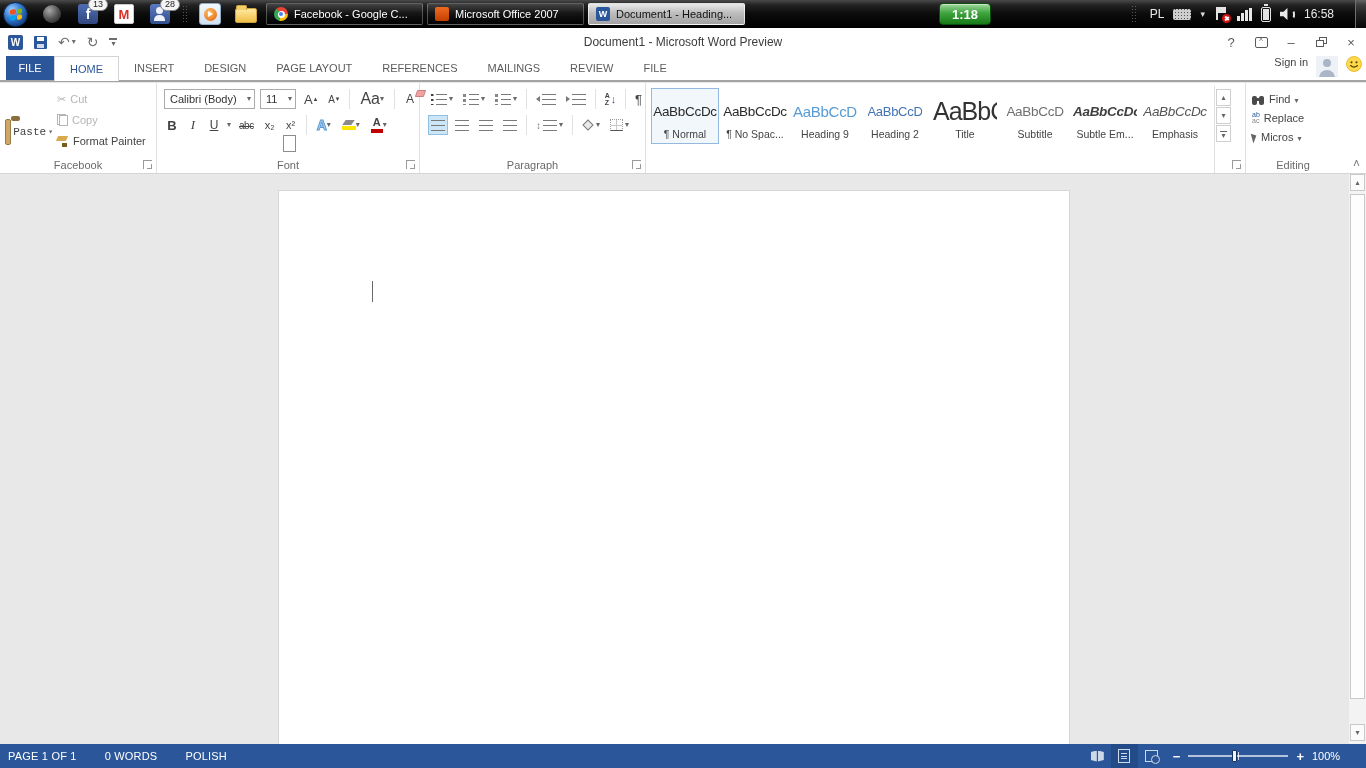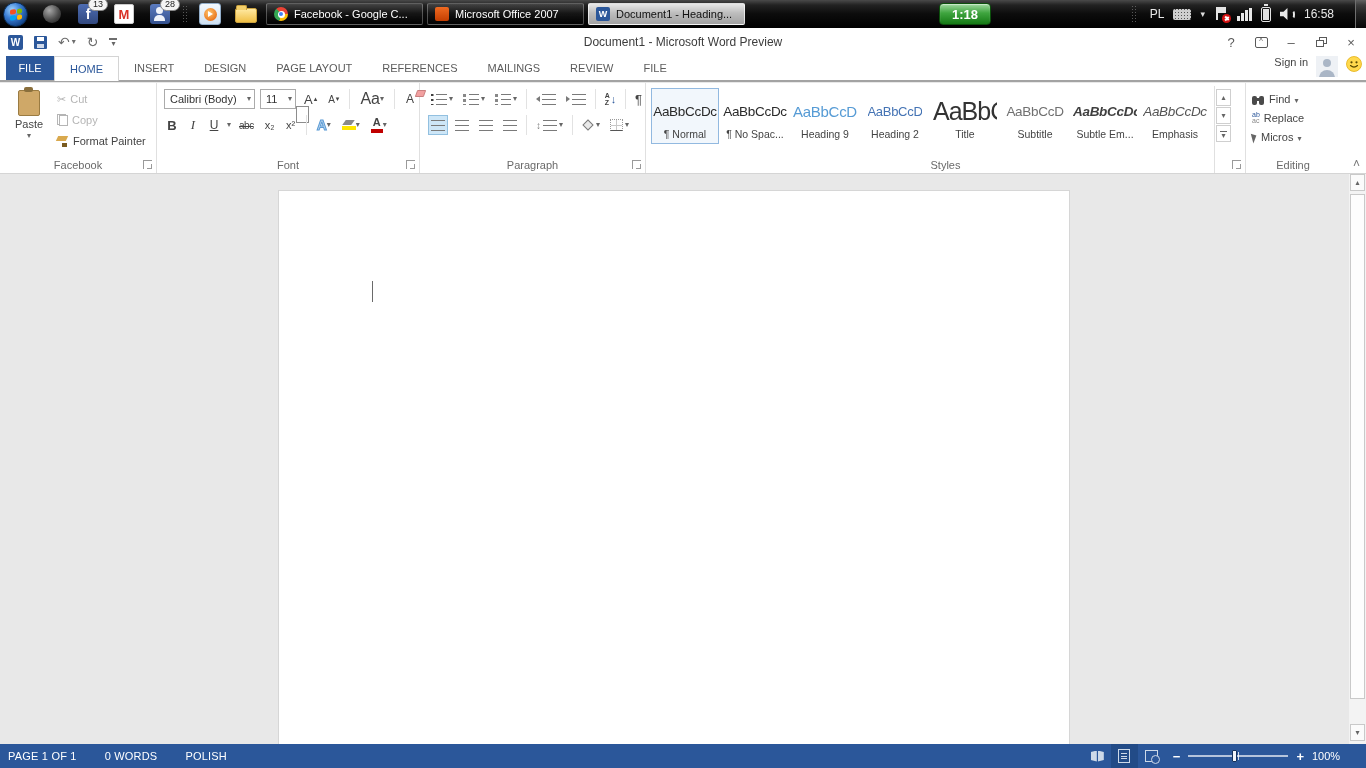--- a/index.html
+++ b/index.html
@@ -98,21 +98,21 @@
   .ribbon { position:absolute; top:83px; left:0; right:0; height:91px; background:#fff; border-bottom:1px solid #d5d5d5; display:flex; }
   .group { position:relative; border-right:1px solid #e0e0e0; height:100%; padding-top:3px; }
   .glabel { position:absolute; bottom:2px; left:0; right:0; text-align:center; font-size:11px; color:#6a6a6a; }
   .launcher { position:absolute; right:4px; bottom:4px; width:9px; height:9px; border-left:1px solid #9a9a9a; border-top:1px solid #9a9a9a; }
   .launcher:after { content:""; position:absolute; right:0; bottom:0; width:4px; height:4px; border-right:1.5px solid #9a9a9a; border-bottom:1.5px solid #9a9a9a; }
   .dd { font-size:8px; color:#666; line-height:1; }
   .grayed, .grayed * { color:#b5b5b5 !important; }
 
   
   .g-clip { width:157px; display:flex; }
-  .pastebtn { width:48px; margin-left:5px; display:flex; flex-direction:column; align-items:center; padding-top:4px; font-size:11px; color:#444; gap:2px; }
+  .pastebtn { width:48px; margin-left:5px; display:flex; align-items:center; padding-top:4px; font-size:11px; color:#444; gap:2px;font-family:Liberation Mono, monospace; }
   .clipic { position:relative; width:22px; height:26px; }
   .clipic .board { position:absolute; inset:0; background:#cfa868; border:1px solid #9a7b42; border-radius:2px; }
   .clipic .clip { position:absolute; top:-3px; left:6px; width:9px; height:5px; background:#8a6f3c; border-radius:2px; }
   .clipic .page { position:absolute; right:-3px; bottom:-2px; width:13px; height:17px; background:#fff; border:1px solid #8d8d8d; }
   .clipcol { display:flex; flex-direction:column; margin-left:4px; padding-top:5px; gap:5px; font-size:11px; color:#444; }
   .crow { display:flex; align-items:center; gap:4px; height:16px; }
   .copyic { position:relative; width:11px; height:12px; }
   .copyic:before { content:""; position:absolute; top:0; left:0; width:7px; height:9px; border:1px solid #b5b5b5; background:#fff; }
   .copyic:after { content:""; position:absolute; bottom:0; right:0; width:7px; height:9px; border:1px solid #b5b5b5; background:#fff; }
   .brushic { width:12px; height:12px; position:relative; }
@@ -560,21 +560,20 @@
         </div>
       </div>
       <div class="sarrows">
         <span class="sarr">▴</span>
         <span class="sarr">▾</span>
         <span class="sarr more">
             <span class="mbar"></span>
             <span>▾</span>
           </span>
       </div>
-      <div class="glabel">Styles</div>
       <span class="launcher"></span>
     </div>
 
     <div class="group g-edit" style="border-right:none;">
       <div class="erow">
         <span class="binoc"></span>
         <span>Find</span>
         <span class="dd">▾</span>
       </div>
       <div class="erow">

